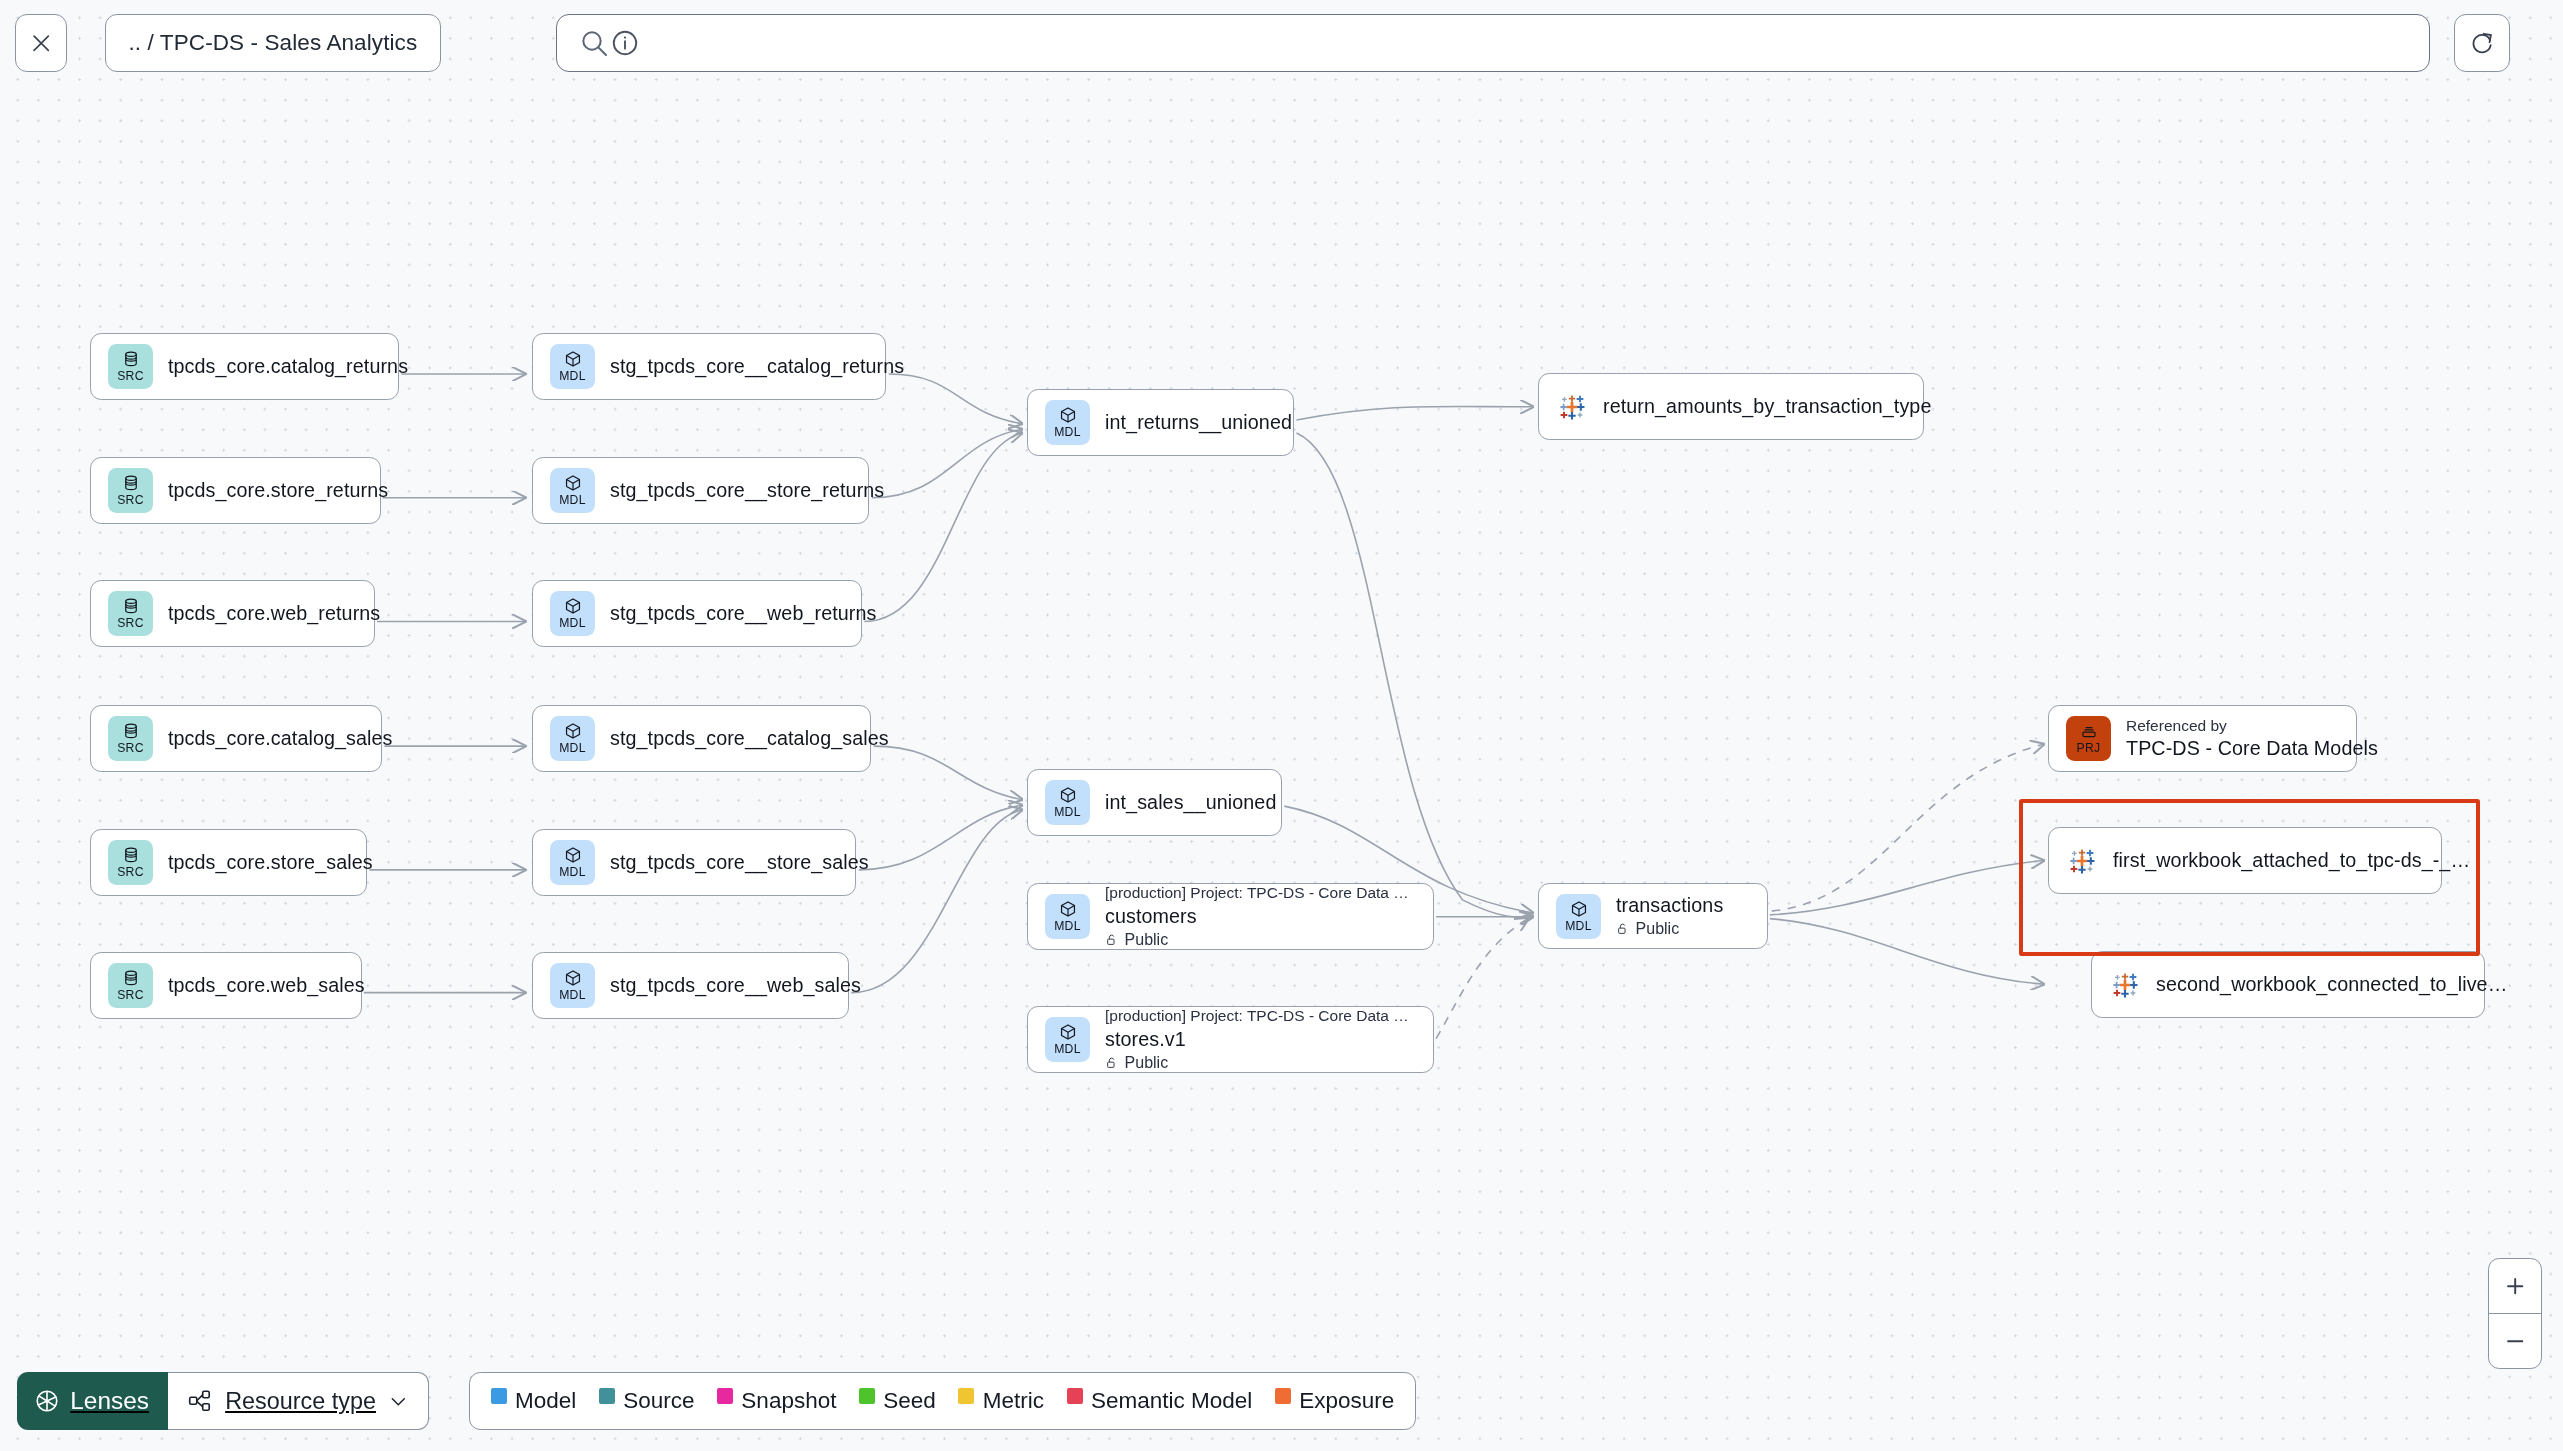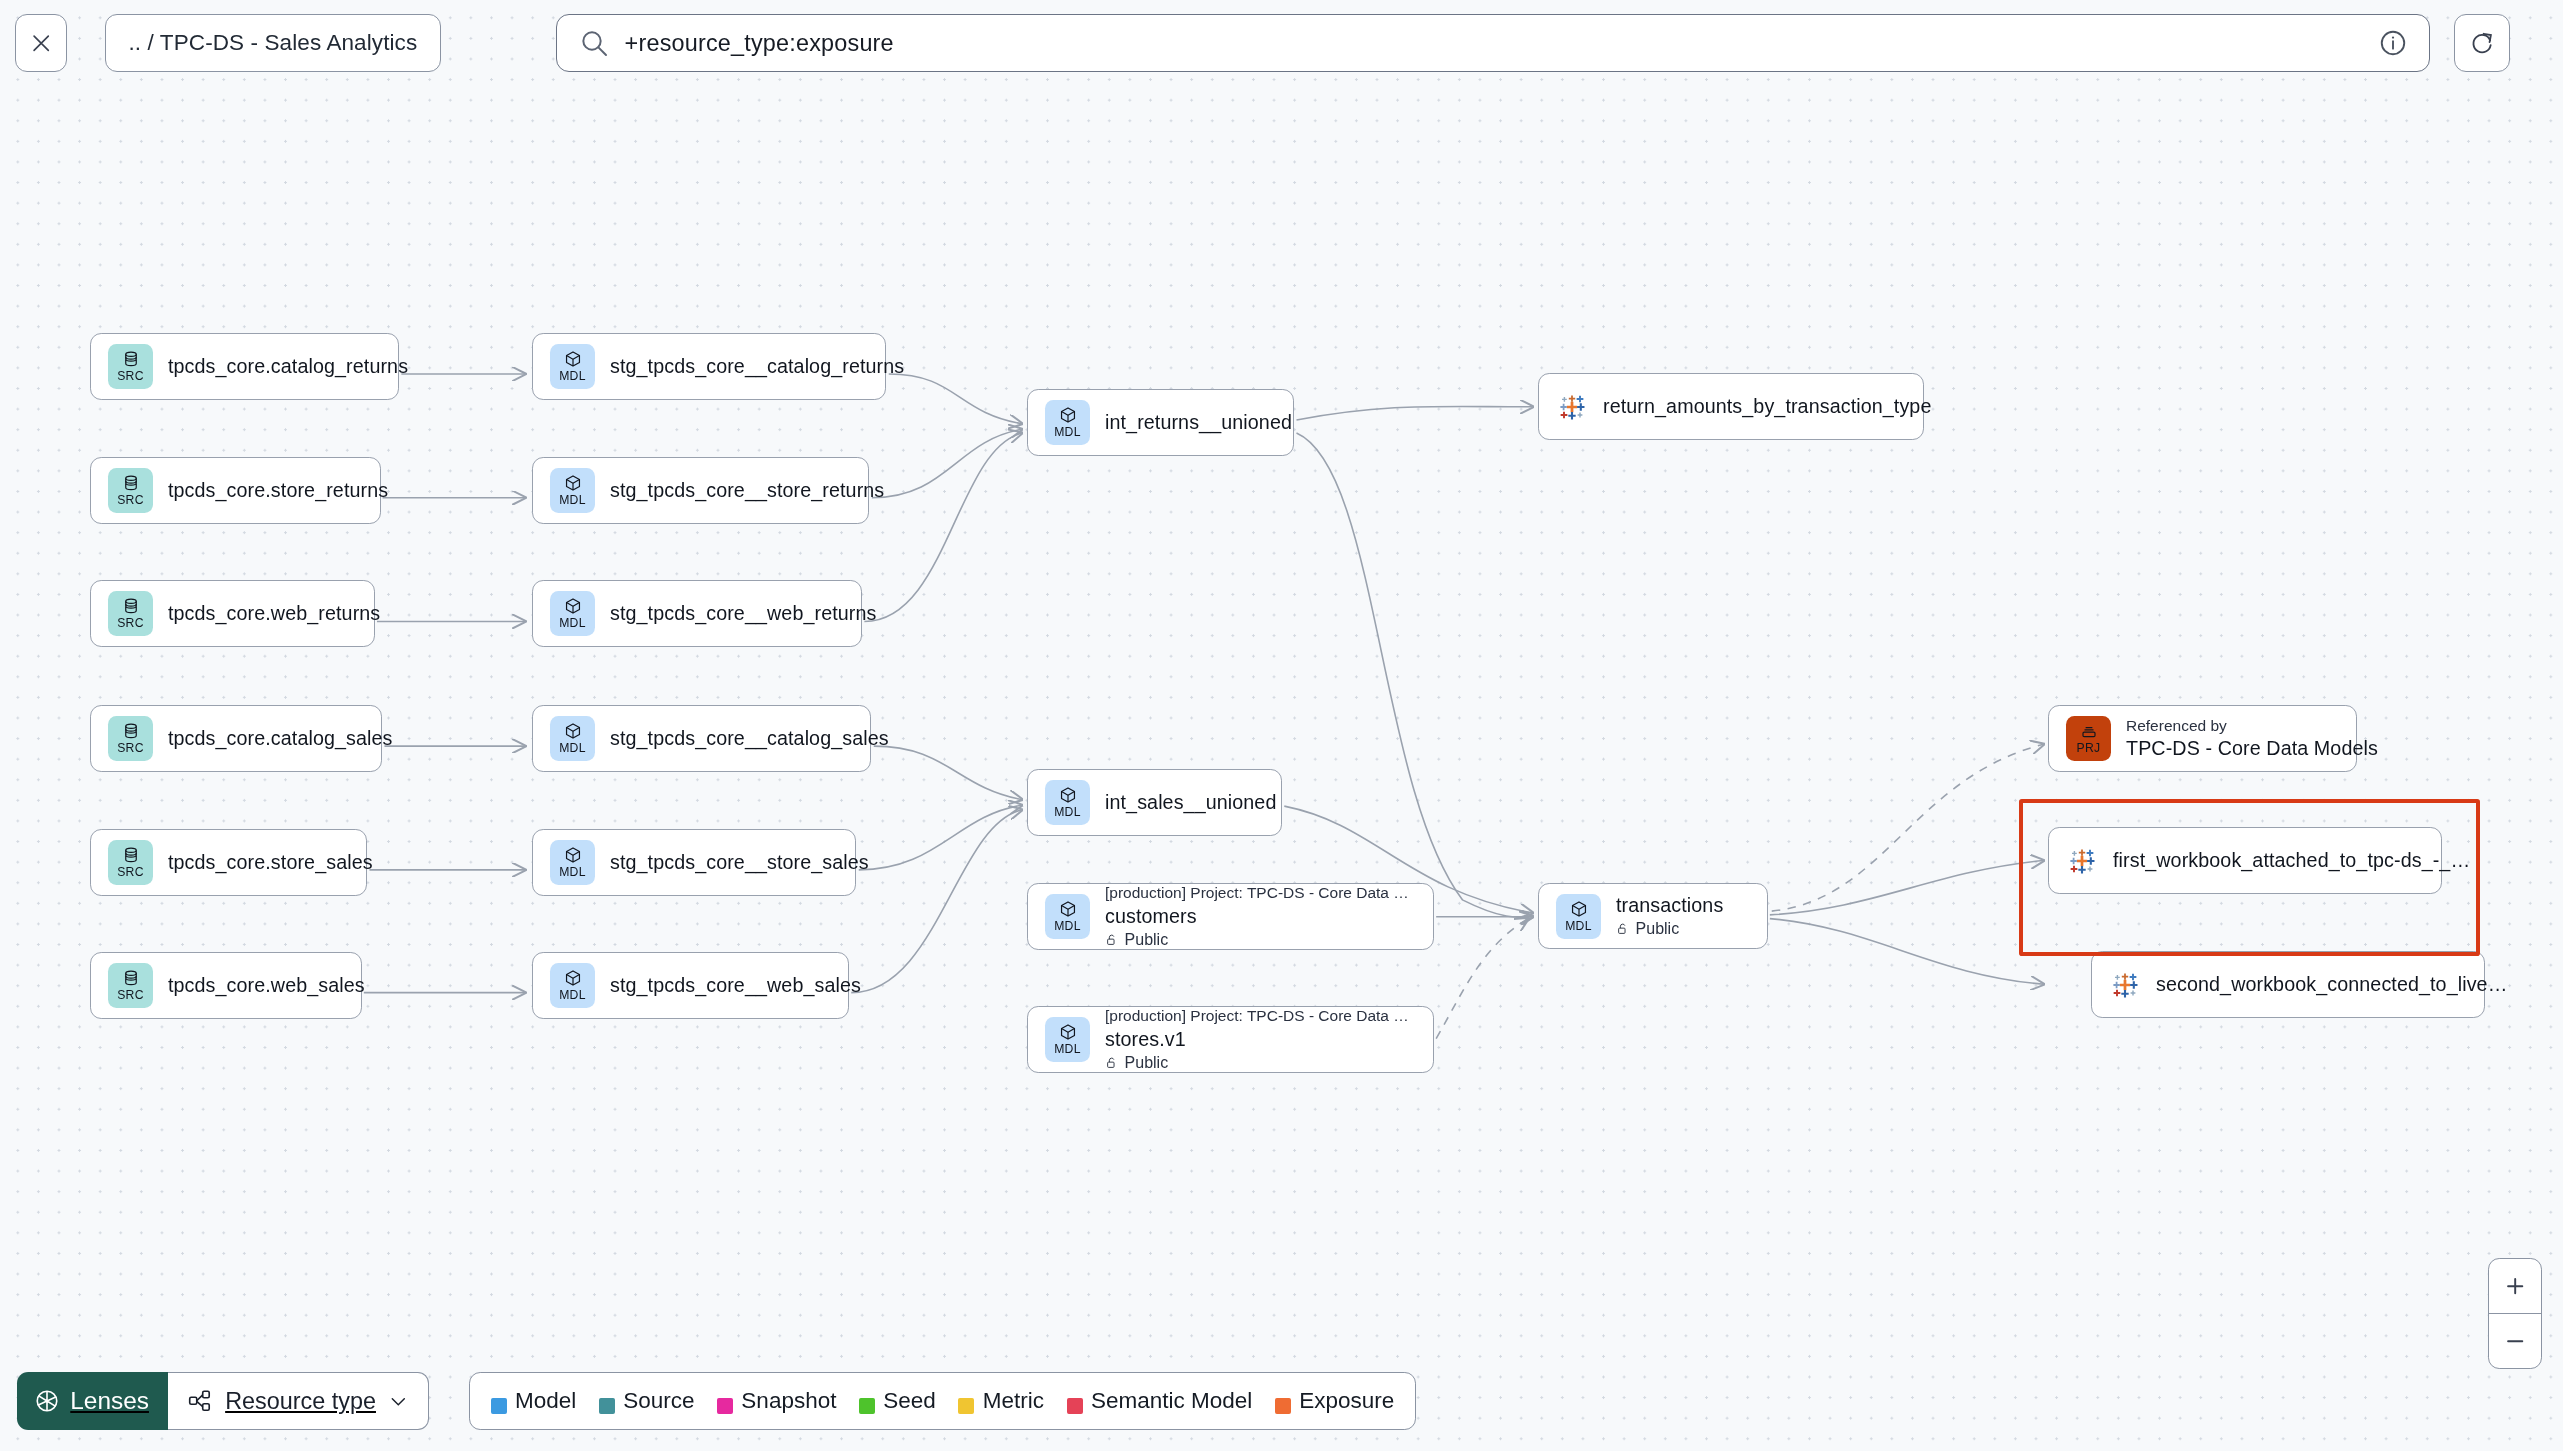--- a/index.html
+++ b/index.html
@@ -189,21 +189,21 @@
     height: 58px;
     background: #ffffff;
     border: 1.5px solid #8b94a3;
     border-radius: 11.2px;
     display: flex;
     align-items: center;
     gap: 22.5px;
     padding: 0 20.6px;
     z-index: 40;
   }
-  .lg-item { display: flex; align-items: flex-end; gap: 8.4px; font-size: 22.5px; color: #151b24; }
+  .lg-item { display: flex; align-items: flex-start; gap: 8.4px; font-size: 22.5px; color: #151b24; }
   .lg-sw { width: 16px; height: 16px; border-radius: 1.9px; }
 
   
   #zoom-ctl {
     position: absolute;
     right: 20.6px; bottom: 82px;
     width: 54px; height: 111px;
     background: #ffffff;
     border: 1.5px solid #8b94a3;
     border-radius: 11.2px;
@@ -597,21 +597,20 @@
 
   <div class="tb-btn" id="breadcrumb-btn">
     <span>.. / TPC-DS - Sales Analytics</span>
   </div>
 
   <div id="search-wrap">
     <svg id="search-icon" viewBox="0 0 24 24" fill="none" stroke="currentColor" stroke-width="1.5" stroke-linecap="round">
       <circle cx="10.5" cy="10.5" r="6.5"></circle>
         <path d="M15.3 15.3 L21 21"></path>
     </svg>
-    <span id="search-value">+resource_type:exposure</span>
     <svg id="info-icon" viewBox="0 0 24 24" fill="none" stroke="currentColor" stroke-width="1.5">
       <circle cx="12" cy="12" r="9"></circle>
       <path d="M12 10.5 L12 16.5" stroke-linecap="round"></path>
       <circle cx="12" cy="7.6" r="0.9" fill="currentColor" stroke="none"></circle>
     </svg>
   </div>
 
   <div class="tb-btn" id="refresh-btn">
     <svg viewBox="0 0 24 24" width="26" height="26" fill="none" stroke="currentColor" stroke-width="1.7" stroke-linecap="round">
       <path d="M19.5 9.5 A8 8 0 1 0 20 14"></path>

